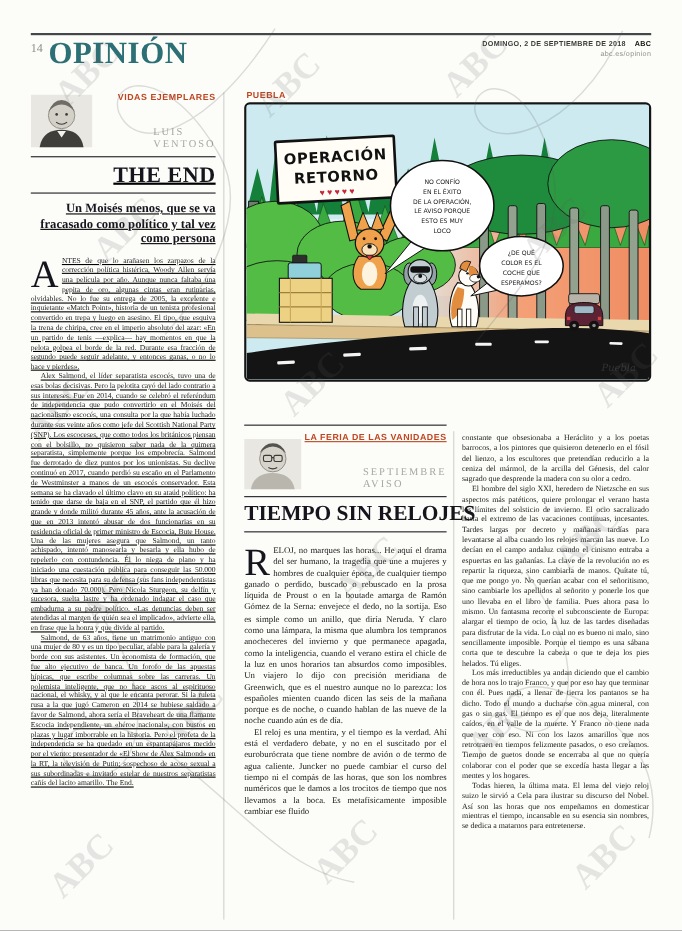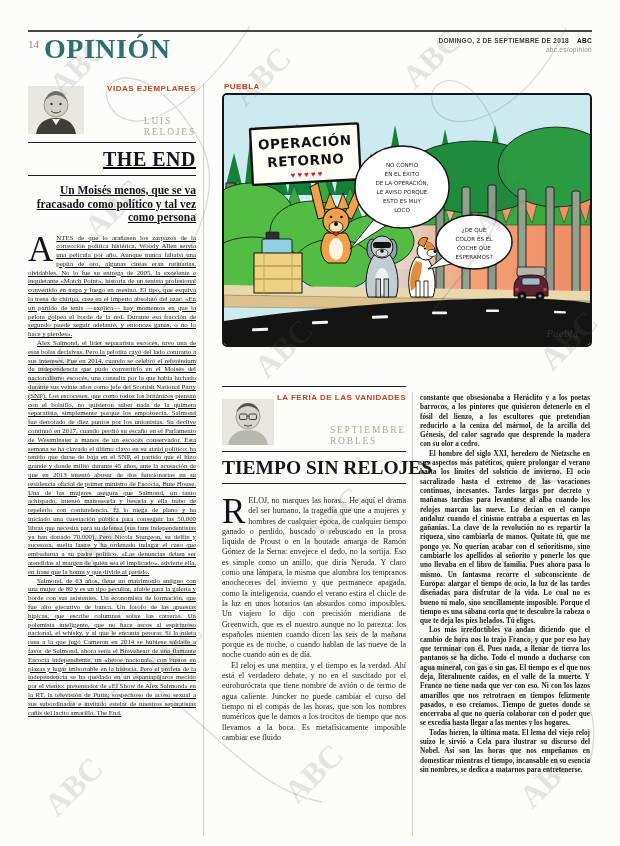--- a/index.html
+++ b/index.html
@@ -30,21 +30,21 @@
   .body p { margin:0; }
   .body p + p { text-indent:9px; }
   .dropcap { float:left; font:400 35px/28px "Liberation Serif", serif; color:#15151d; margin:2px 3px 0 0; }
   
   .article-left  { position:absolute; left:28px;  top:82px;  width:168px;text-decoration:underline; }
   .article-left .body { font-size:6.9px; line-height:8.8px; letter-spacing:-.03px; margin-top:9px; }
   .article-mid   { position:absolute; left:222px; top:386px; width:184px; }
   .article-mid .body { font-size:8px; line-height:10.3px; margin-top:12px; }
   .article-mid .title { font-size:19.5px; letter-spacing:0; }
   .article-cont  { position:absolute; left:420px; top:394px; width:170px; }
-  .article-cont .body { font-size:7.2px; line-height:9.3px;font-weight:bold; }
+  .article-cont .body { font-size:7.2px; line-height:9.3px; }
   
   .cartoon-kicker { position:absolute; left:224px; top:82px; }
   .cartoon-panel { position:absolute; left:222px; top:93px; width:366px; height:250px; border:2px solid #151515; border-radius:5px; overflow:hidden; background:#cdeaf0; }
   .bubble-text { font-family:"DejaVu Sans", sans-serif; font-size:5.6px; fill:#1a1a1a; text-anchor:middle; }
   .sign-text { font-family:"DejaVu Sans", sans-serif; font-weight:700; font-size:13.5px; fill:#111; text-anchor:middle; letter-spacing:.5px; }
   .sig-text { font-family:"DejaVu Serif", serif; font-style:italic; font-size:9px; fill:#333; }
   
   .wm { position:absolute; font:700 32px "Liberation Serif", serif; color:rgba(95,95,95,.15); transform:rotate(-45deg); pointer-events:none; z-index:9; }
   .swirls { position:absolute; left:0; top:0; pointer-events:none; z-index:9; }
 </style>
@@ -72,21 +72,21 @@
         <path d="M8,48 C10,36 18,32 28,32 C38,32 46,36 48,48 Z" fill="#3f3e3a"></path>
         <path d="M24,33 L28,39 L32,33 Z" fill="#f4f2ec"></path>
         <circle cx="28" cy="19" r="12" fill="#d3d0c8" stroke="#8a8880" stroke-width="0.8"></circle>
         <path d="M16,16 Q20,5 28,5 Q36,5 40,16 Q35,9 28,9 Q21,9 16,16 Z" fill="#6e6c65"></path>
         <circle cx="23.5" cy="18" r="1.2" fill="#3a3a36"></circle>
           <circle cx="32.5" cy="18" r="1.2" fill="#3a3a36"></circle>
         <path d="M23,25 Q28,29 33,25" fill="none" stroke="#3a3a36" stroke-width="1"></path>
       </svg>
       <span class="byline">
         <span>LUIS</span><br>
-        <span>RELOJES</span>
+        <span>VENTOSO</span>
       </span>
     </div>
     <hr class="rule">
     <div class="title">THE END</div>
     <hr class="rule">
     <div class="standfirst">Un Moisés menos, que se va fracasado como político y tal vez como persona</div>
     <div class="body">
       <p><span class="dropcap">A</span><span>NTES de que lo arañasen los zarpazos de la corrección política histérica, Woody Allen servía una película por año. Aunque nunca faltaba una pepita de oro, algunas cintas eran rutinarias, olvidables. No lo fue su entrega de 2005, la excelente e inquietante «Match Point», historia de un tenista profesional convertido en trepa y luego en asesino. El tipo, que esquiva la trena de chiripa, cree en el imperio absoluto del azar: «En un partido de tenis —explica— hay momentos en que la pelota golpea el borde de la red. Durante esa fracción de segundo puede seguir adelante, y entonces ganas, o no lo hace y pierdes».</span></p>
       <p>Alex Salmond, el líder separatista escocés, tuvo una de esas bolas decisivas. Pero la pelotita cayó del lado contrario a sus intereses. Fue en 2014, cuando se celebró el referéndum de independencia que pudo convertirlo en el Moisés del nacionalismo escocés, una consulta por la que había luchado durante sus veinte años como jefe del Scottish National Party (SNP). Los escoceses, que como todos los británicos piensan con el bolsillo, no quisieron saber nada de la quimera separatista, simplemente porque los empobrecía. Salmond fue derrotado de diez puntos por los unionistas. Su declive continuó en 2017, cuando perdió su escaño en el Parlamento de Westminster a manos de un escocés conservador. Esta semana se ha clavado el último clavo en su ataúd político: ha tenido que darse de baja en el SNP, el partido que él hizo grande y donde militó durante 45 años, ante la acusación de que en 2013 intentó abusar de dos funcionarias en su residencia oficial de primer ministro de Escocia, Bute House. Una de las mujeres asegura que Salmond, un tanto achispado, intentó manosearla y besarla y ella hubo de repelerlo con contundencia. Él lo niega de plano y ha iniciado una cuestación pública para conseguir las 50.000 libras que necesita para su defensa (sus fans independentistas ya han donado 70.000). Pero Nicola Sturgeon, su delfín y sucesora, suelta lastre y ha ordenado indagar el caso que embadurna a su padre político. «Las denuncias deben ser atendidas al margen de quién sea el implicado», advierte ella, en frase que la honra y que divide al partido.</p>
       <p>Salmond, de 63 años, tiene un matrimonio antiguo con una mujer de 80 y es un tipo peculiar, afable para la galería y borde con sus asistentes. Un economista de formación, que fue alto ejecutivo de banca. Un forofo de las apuestas hípicas, que escribe columnas sobre las carreras. Un polemista inteligente, que no hace ascos al espirituoso nacional, el whisky, y al que le encanta perorar. Si la ruleta rusa a la que jugó Cameron en 2014 se hubiese saldado a favor de Salmond, ahora sería el Braveheart de una flamante Escocia independiente, un «héroe nacional», con bustos en plazas y lugar imborrable en la historia. Pero el profeta de la independencia se ha quedado en un espantapájaros mecido por el viento: presentador de «El Show de Alex Salmond» en la RT, la televisión de Putin; sospechoso de acoso sexual a sus subordinadas e invitado estelar de nuestros separatistas cañís del lacito amarillo. The End.</p>
@@ -236,34 +236,34 @@
         <text class="bubble-text" x="250" y="155">COCHE QUE</text>
         <text class="bubble-text" x="250" y="164">ESPERAMOS?</text>
       </g>
       <text class="sig-text" x="354" y="242" text-anchor="end">Puebla</text>
     </svg>
   </div>
 
   <div class="article-mid">
     <hr class="rule">
     <div class="art-head" style="height:60px;">
-      <span class="kicker" style="top:6px;">LA FERIA DE LAS VANIDADES</span>
+      <span class="kicker" style="top:6px;text-decoration:underline;">LA FERIA DE LAS VANIDADES</span>
       <svg class="portrait" style="top:12px;" width="52" height="46" viewBox="0 0 52 46">
         <rect width="52" height="46" fill="#e9e7e1"></rect>
         <path d="M6,46 C8,35 16,31 26,31 C36,31 44,35 46,46 Z" fill="#b9b6ae"></path>
         <circle cx="26" cy="18" r="12" fill="#d6d3cb" stroke="#8a8880" stroke-width="0.8"></circle>
         <path d="M14,13 Q18,4 26,4 Q34,4 38,13 Q32,7 26,7 Q20,7 14,13 Z" fill="#55534e"></path>
         <rect x="17.5" y="15" width="7.5" height="5.5" rx="1.5" fill="none" stroke="#3a3a36" stroke-width="1"></rect>
         <rect x="27" y="15" width="7.5" height="5.5" rx="1.5" fill="none" stroke="#3a3a36" stroke-width="1"></rect>
         <line x1="25" y1="17" x2="27" y2="17" stroke="#3a3a36" stroke-width="1"></line>
         <path d="M22,26 Q26,28.5 30,26" fill="none" stroke="#3a3a36" stroke-width="1"></path>
       </svg>
       <span class="byline">
         <span>SEPTIEMBRE</span><br>
-        <span>ROBLES</span>
+        <span>AVISO</span>
       </span>
     </div>
     <hr class="rule">
     <div class="title">TIEMPO SIN RELOJES</div>
     <hr class="rule">
     <div class="body">
       <p><span class="dropcap">R</span><span>ELOJ, no marques las horas... He aquí el drama del ser humano, la tragedia que une a mujeres y hombres de cualquier época, de cualquier tiempo ganado o perdido, buscado o rebuscado en la prosa líquida de Proust o en la boutade amarga de Ramón Gómez de la Serna: envejece el dedo, no la sortija. Eso es simple como un anillo, que diría Neruda. Y claro como una lámpara, la misma que alumbra los tempranos anocheceres del invierno y que permanece apagada, como la inteligencia, cuando el verano estira el chicle de la luz en unos horarios tan absurdos como imposibles. Un viajero lo dijo con precisión meridiana de Greenwich, que es el nuestro aunque no lo parezca: los españoles mienten cuando dicen las seis de la mañana porque es de noche, o cuando hablan de las nueve de la noche cuando aún es de día.</span></p>
       <p>El reloj es una mentira, y el tiempo es la verdad. Ahí está el verdadero debate, y no en el suscitado por el euroburócrata que tiene nombre de avión o de termo de agua caliente. Juncker no puede cambiar el curso del tiempo ni el compás de las horas, que son los nombres numéricos que le damos a los trocitos de tiempo que nos llevamos a la boca. Es metafísicamente imposible cambiar ese fluido</p>
     </div>
   </div>

